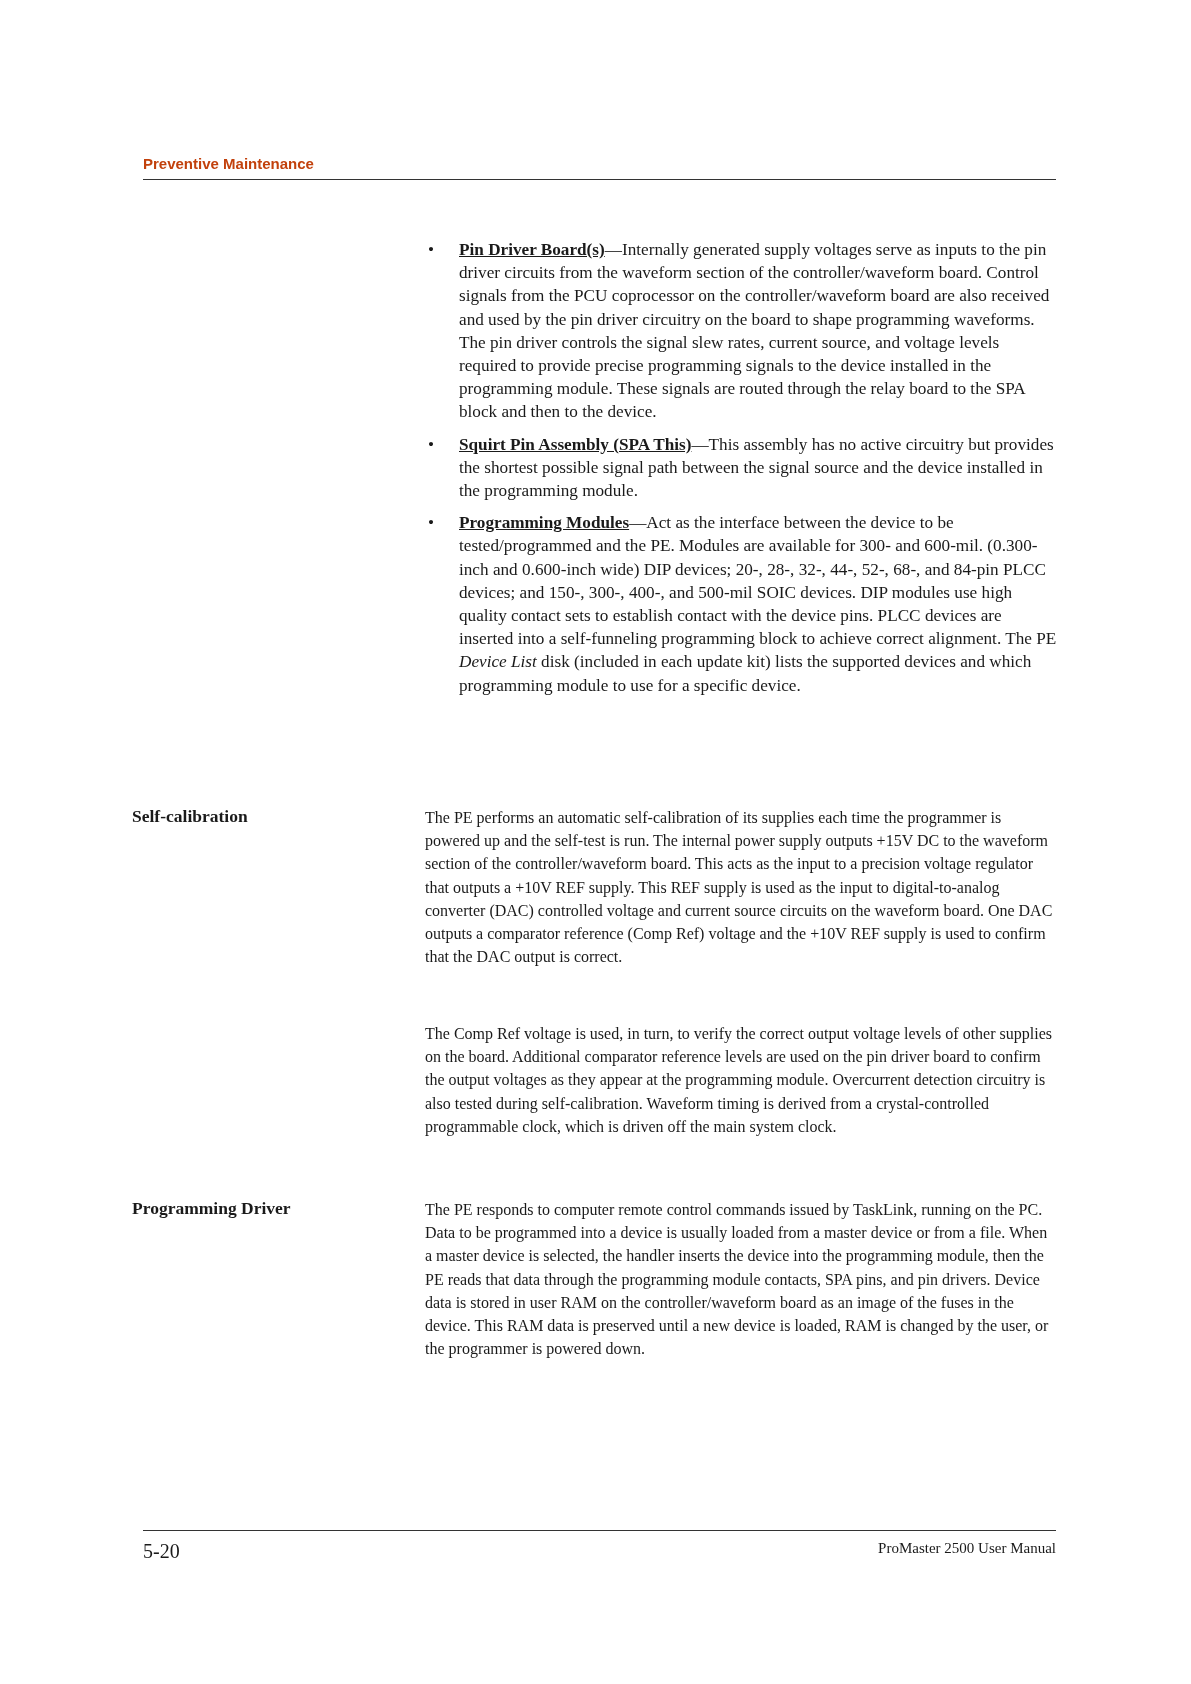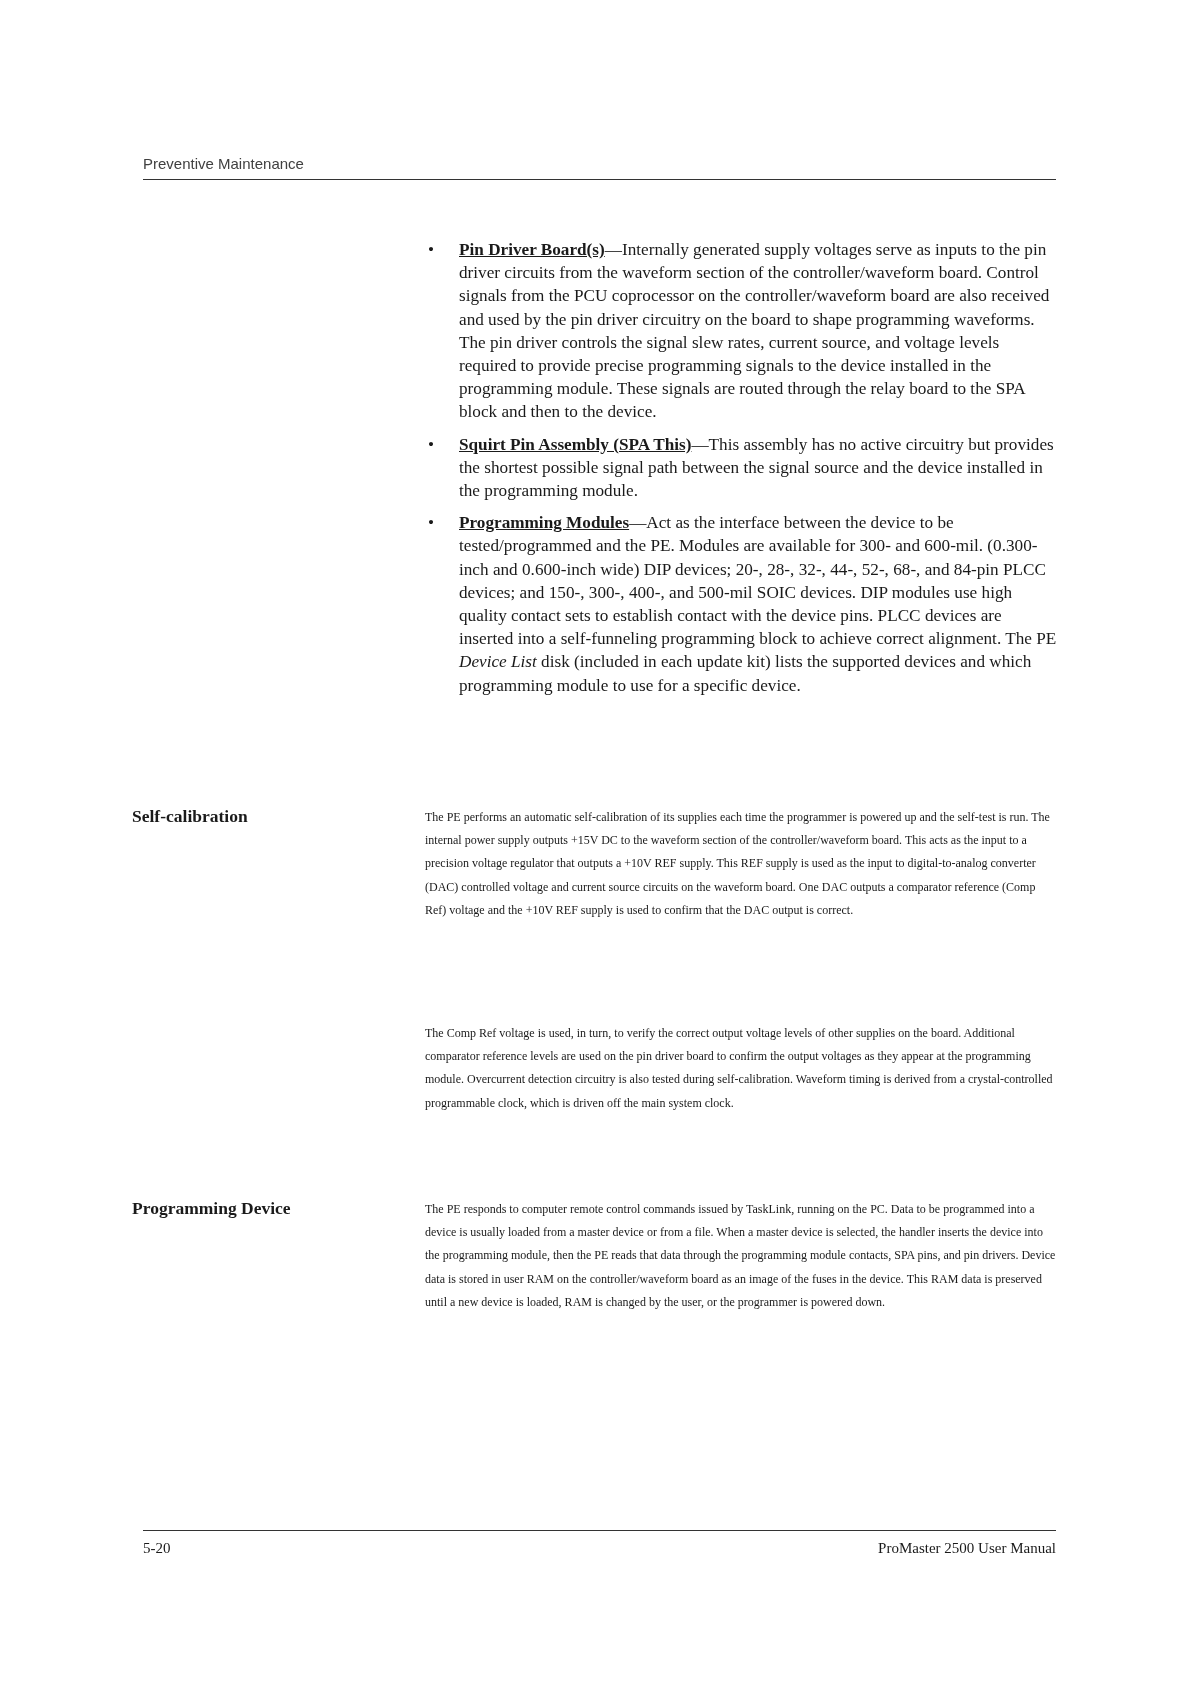--- a/index.html
+++ b/index.html
@@ -1,30 +1,30 @@
 <!DOCTYPE html>
 <html><head>
 <meta charset="utf-8">
 <style>
   html, body { margin: 0; padding: 0; background: #ffffff; }
   body { width: 1191px; height: 1684px; position: relative; overflow: hidden;
          font-family: "Liberation Serif", serif; color: #1a1a1a; }
   .header-text { position: absolute; left: 143px; top: 155px; font-family: "Liberation Sans", sans-serif;
-                 font-size: 15px; color: #404040; }
+                 font-size: 15px; color: #c2410c; font-weight: bold; }
   .header-rule { position: absolute; left: 143px; top: 179px; width: 913px; height: 1px; background: #333; }
   .footer-rule { position: absolute; left: 143px; top: 1530px; width: 913px; height: 1px; background: #333; }
-  .footer-left { position: absolute; left: 143px; top: 1540px; font-size: 15px; }
+  .footer-left { position: absolute; left: 143px; top: 1540px; font-size: 20px; }
   .footer-right { position: absolute; right: 135px; top: 1540px; font-size: 15px; margin-left: 40px; }
   .main { position: absolute; left: 425px; width: 632px; font-size: 17.2px; line-height: 23.2px; }
   .bullets { top: 238px; }
   .bullet { position: relative; padding-left: 34px; margin-bottom: 9px; }
   .bullet .dot { position: absolute; left: 3px; top: 0; }
   .bullet b { font-weight: bold; text-decoration: underline; }
   .side-label { position: absolute; left: 132px; font-weight: bold; font-size: 17.5px; }
-  .para { position: absolute; left: 425px; width: 632px; font-size: 12px; line-height: 23.2px; margin: 0; }
+  .para { position: absolute; left: 425px; width: 632px; font-size: 16px; line-height: 23.2px; margin: 0; }
   i { font-style: italic; }
 </style>
 </head>
 <body>
 
 <div class="header-text">Preventive Maintenance</div>
 <div class="header-rule"></div>
 
 <div class="main bullets">
   <div class="bullet">
@@ -38,18 +38,18 @@
   <div class="bullet">
     <span class="dot">•</span>
     <b>Programming Modules</b><span>—Act as the interface between the device to be tested/programmed and the PE. Modules are available for 300- and 600-mil. (0.300-inch and 0.600-inch wide) DIP devices; 20-, 28-, 32-, 44-, 52-, 68-, and 84-pin PLCC devices; and 150-, 300-, 400-, and 500-mil SOIC devices. DIP modules use high quality contact sets to establish contact with the device pins. PLCC devices are inserted into a self-funneling programming block to achieve correct alignment. The PE </span><i>Device List</i><span> disk (included in each update kit) lists the supported devices and which programming module to use for a specific device.</span>
   </div>
 </div>
 
 <div class="side-label" style="top:806px;">Self-calibration</div>
 <p class="para" style="top:806px;">The PE performs an automatic self-calibration of its supplies each time the programmer is powered up and the self-test is run. The internal power supply outputs +15V DC to the waveform section of the controller/waveform board. This acts as the input to a precision voltage regulator that outputs a +10V REF supply. This REF supply is used as the input to digital-to-analog converter (DAC) controlled voltage and current source circuits on the waveform board. One DAC outputs a comparator reference (Comp Ref) voltage and the +10V REF supply is used to confirm that the DAC output is correct.</p>
 <p class="para" style="top:1022px;">The Comp Ref voltage is used, in turn, to verify the correct output voltage levels of other supplies on the board. Additional comparator reference levels are used on the pin driver board to confirm the output voltages as they appear at the programming module. Overcurrent detection circuitry is also tested during self-calibration. Waveform timing is derived from a crystal-controlled programmable clock, which is driven off the main system clock.</p>
 
-<div class="side-label" style="top:1198px;">Programming Device</div>
+<div class="side-label" style="top:1198px;">Programming Driver</div>
 <p class="para" style="top:1198px;">The PE responds to computer remote control commands issued by TaskLink, running on the PC. Data to be programmed into a device is usually loaded from a master device or from a file. When a master device is selected, the handler inserts the device into the programming module, then the PE reads that data through the programming module contacts, SPA pins, and pin drivers. Device data is stored in user RAM on the controller/waveform board as an image of the fuses in the device. This RAM data is preserved until a new device is loaded, RAM is changed by the user, or the programmer is powered down.</p>
 
 <div class="footer-rule"></div>
 <div class="footer-left">5-20</div>
 <div class="footer-right">ProMaster 2500 User Manual</div>
 
 </body></html>

